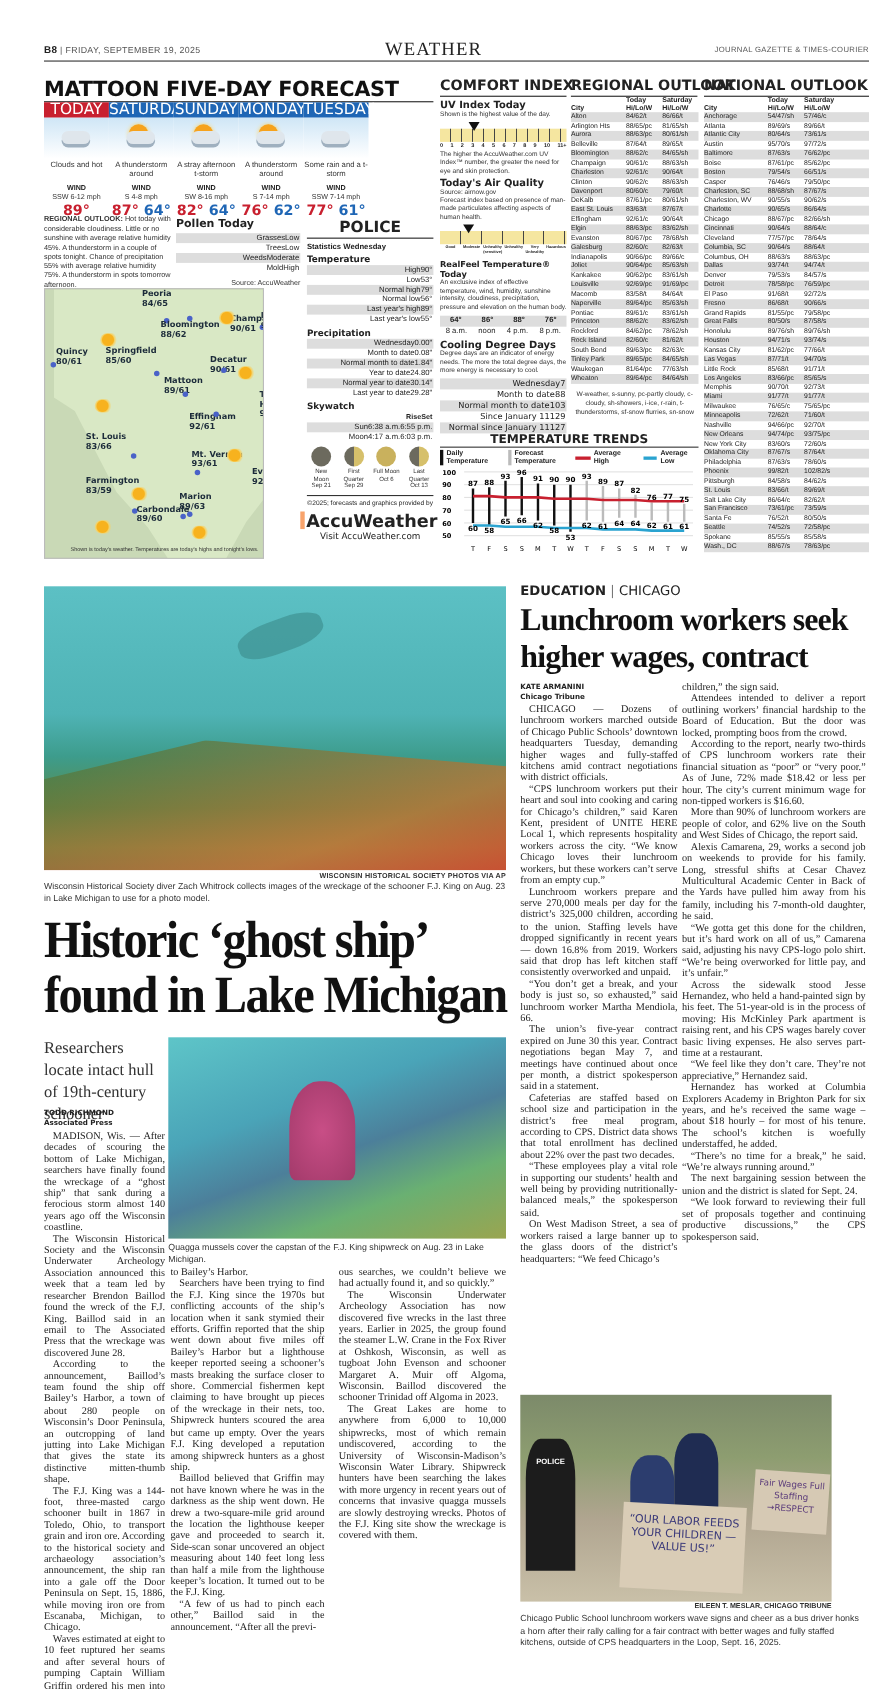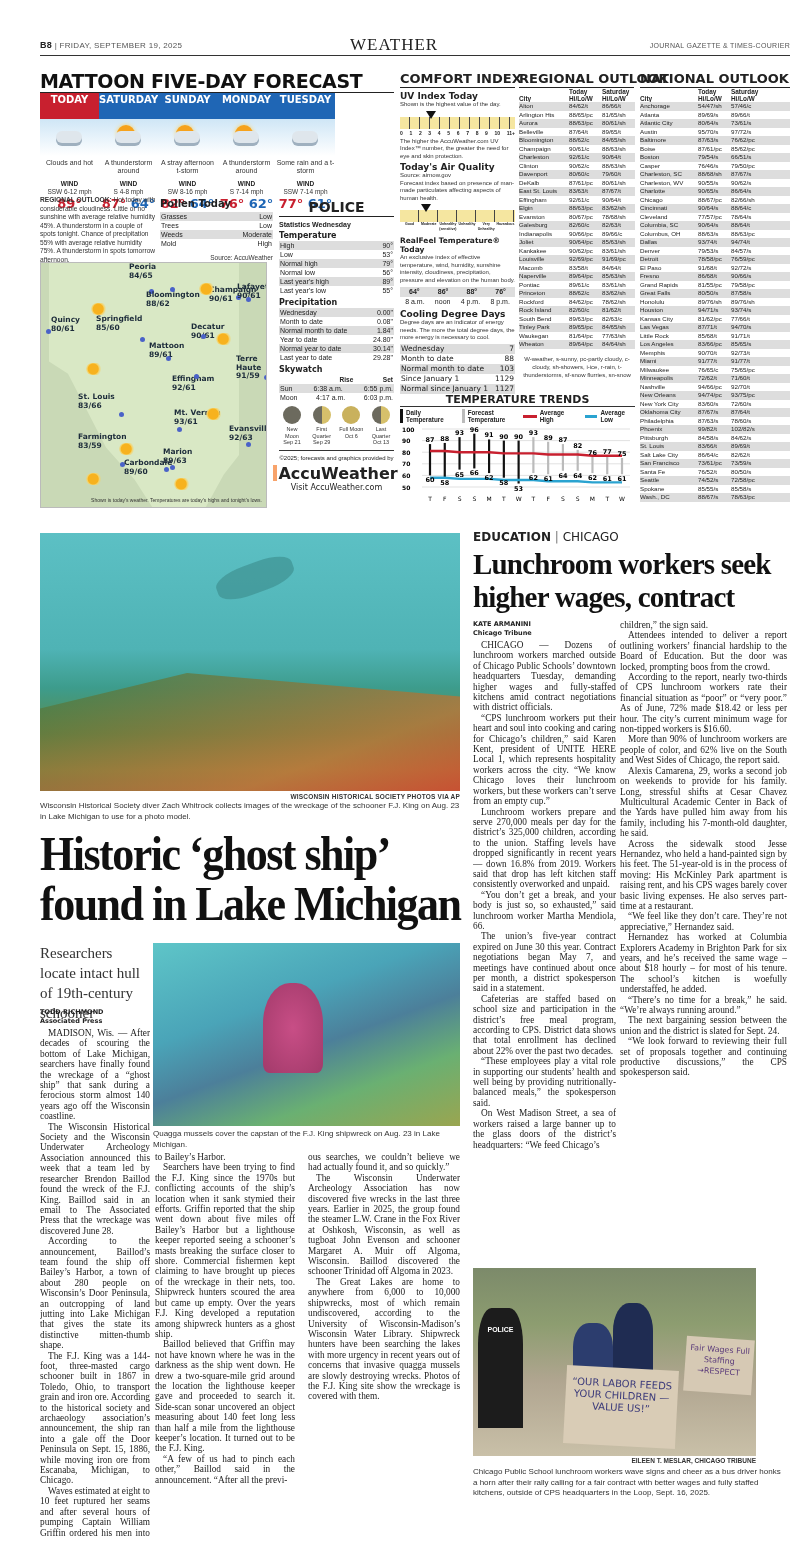--- a/index.html
+++ b/index.html
@@ -8,38 +8,38 @@
 
 .pghead{left:40px;top:34px;width:750px;height:22px;border-bottom:1.5px solid #333}
 .pghead .left{position:absolute;left:0;top:6px;font-size:8px;color:#555;letter-spacing:.3px}
 .pghead .left b{color:#222;font-size:9px}
 .pghead .mid{position:absolute;left:310px;top:1px;font-family:"Liberation Serif",serif;font-size:17px;letter-spacing:1px;color:#222}
 .pghead .right{position:absolute;right:0;top:8px;font-size:7px;color:#555;letter-spacing:.3px}
 
 .ftitle{left:40px;top:70px;font-size:19px;font-weight:900;letter-spacing:-.3px;font-family:"DejaVu Sans",sans-serif;color:#111;width:354px;border-bottom:1.5px solid #222;line-height:22px}
 .fdays{left:40px;top:93px;width:354px;display:flex}
 .fday{width:59px;text-align:center}
-.fday .dh{height:26px;color:#fff;font-weight:bold;font-size:10px;line-height:14px;font-family:"DejaVu Sans",sans-serif}
+.fday .dh{height:14px;color:#fff;font-weight:normal;font-size:14px;line-height:14px;font-family:"DejaVu Sans",sans-serif}
 .fday .dh.red{background:#c8202f}
 .fday .dh.blue{background:#1f66b5}
 .fday .ic{height:37px;background:linear-gradient(#cfe6f6,#fff);position:relative}
 .fday .ic.night{background:linear-gradient(#1a1a1a,#777)}
 .fday .desc{font-size:7px;line-height:8px;height:24px;padding-top:3px;color:#333}
 .fday .wl{font-size:6.5px;font-weight:bold;line-height:8px}
 .fday .wv{font-size:6.5px;line-height:8px;color:#333}
 .temps{font-family:"DejaVu Sans",sans-serif;font-size:13px;font-weight:bold;line-height:16px}
 .hi{color:#c8202f}.lo{color:#1f66b5}
 .regout{left:40px;top:196px;width:118px;font-size:6.6px;line-height:8.5px;color:#333}
 .pollen{left:160px;top:198px;width:113px}
 .pollen h3{font-size:10px;font-family:"DejaVu Sans",sans-serif;margin-bottom:3px}
-.rowt{display:flex;justify-content:space-between;font-size:7px;line-height:9px;padding:0 1px}
+.rowt{display:flex;justify-content:flex-end;font-size:7px;line-height:9px;padding:0 1px}
 .rowt.sh{background:#ddd}
 .pollen .src{text-align:right;font-size:6.5px;margin-top:6px;color:#333}
 
-.map{left:40px;top:262px;width:227px;height:246px;background:#c9d9b6;overflow:hidden;border:1px solid #bbb}
+.map{left:40px;top:262px;width:200px;height:246px;background:#c9d9b6;overflow:hidden;border:1px solid #bbb}
 .map .land{position:absolute;left:8px;top:0;width:190px;height:246px;background:#d9e8c5;clip-path:polygon(0 0,100% 0,100% 78%,92% 86%,82% 100%,55% 100%,45% 88%,30% 75%,20% 60%,10% 45%,0 40%)}
 .city{position:absolute;font-size:7.5px;font-weight:bold;line-height:8.5px;color:#1c2b3a;font-family:"DejaVu Sans",sans-serif}
 .city span{display:block}
 .dot{position:absolute;width:5px;height:5px;border-radius:50%;background:#4a62c8}
 .mapnote{position:absolute;right:4px;bottom:4px;font-size:5px;text-align:right;line-height:6px;color:#333}
 .wx{position:absolute;width:18px;height:12px;border-radius:6px;background:#9aa3ad}
 .wx.sun{background:radial-gradient(circle at 40% 50%,#f7b21e 0 5px,#f4d36a 6px,transparent 8px)}
 
 .alm{left:279px;top:198px;width:115px}
 .alm h2{font-family:"DejaVu Sans",sans-serif;font-size:14px;text-align:center;border-bottom:1px solid #222;line-height:18px;margin-bottom:4px}
@@ -1018,20 +1018,21 @@
     <p>Cafeterias are staffed based on school size and participation in the district’s free meal program, according to CPS. District data shows that total enrollment has declined about 22% over the past two decades.</p>
     <p>“These employees play a vital role in supporting our students’ health and well being by providing nutritionally-balanced meals,” the spokesperson said.</p>
     <p>On West Madison Street, a sea of workers raised a large banner up to the glass doors of the district’s headquarters: “We feed Chicago’s</p>
   </div>
 <div class="col" style="left: 620px; top: 620px; width: 167px; height: 645px; overflow: hidden;" id="s2c2">
     <p style="text-indent: 0px;">children,” the sign said.</p>
     <p>Attendees intended to deliver a report outlining workers’ financial hardship to the Board of Education. But the door was locked, prompting boos from the crowd.</p>
     <p>According to the report, nearly two-thirds of CPS lunchroom workers rate their financial situation as “poor” or “very poor.” As of June, 72% made $18.42 or less per hour. The city’s current minimum wage for non-tipped workers is $16.60.</p>
     <p>More than 90% of lunchroom workers are people of color, and 62% live on the South and West Sides of Chicago, the report said.</p>
     <p>Alexis Camarena, 29, works a second job on weekends to provide for his family. Long, stressful shifts at Cesar Chavez Multicultural Academic Center in Back of the Yards have pulled him away from his family, including his 7-month-old daughter, he said.</p>
+    <p>“We gotta get this done for the children, but it’s hard work on all of us,” Camarena said, adjusting his navy CPS-logo polo shirt. “We’re being overworked for little pay, and it’s unfair.”</p>
     <p>Across the sidewalk stood Jesse Hernandez, who held a hand-painted sign by his feet. The 51-year-old is in the process of moving: His McKinley Park apartment is raising rent, and his CPS wages barely cover basic living expenses. He also serves part-time at a restaurant.</p>
     <p>“We feel like they don’t care. They’re not appreciative,” Hernandez said.</p>
     <p>Hernandez has worked at Columbia Explorers Academy in Brighton Park for six years, and he’s received the same wage – about $18 hourly – for most of his tenure. The school’s kitchen is woefully understaffed, he added.</p>
     <p>“There’s no time for a break,” he said. “We’re always running around.”</p>
     <p>The next bargaining session between the union and the district is slated for Sept. 24.</p>
     <p>“We look forward to reviewing their full set of proposals together and continuing productive discussions,” the CPS spokesperson said.</p>
   </div>
 <div class="abs photo3">
   <div class="police">
       <div style="color:#fff;font-size:7px;font-weight:bold;text-align:center;margin-top:18px">POLICE</div>

